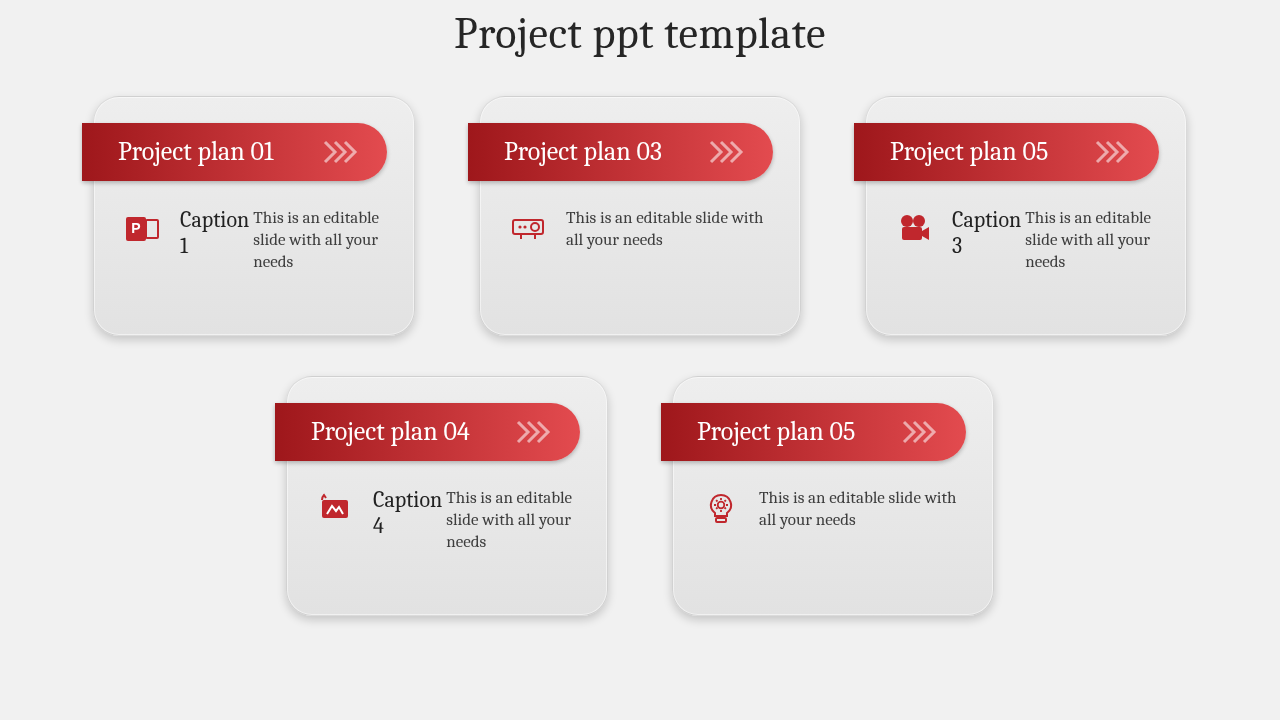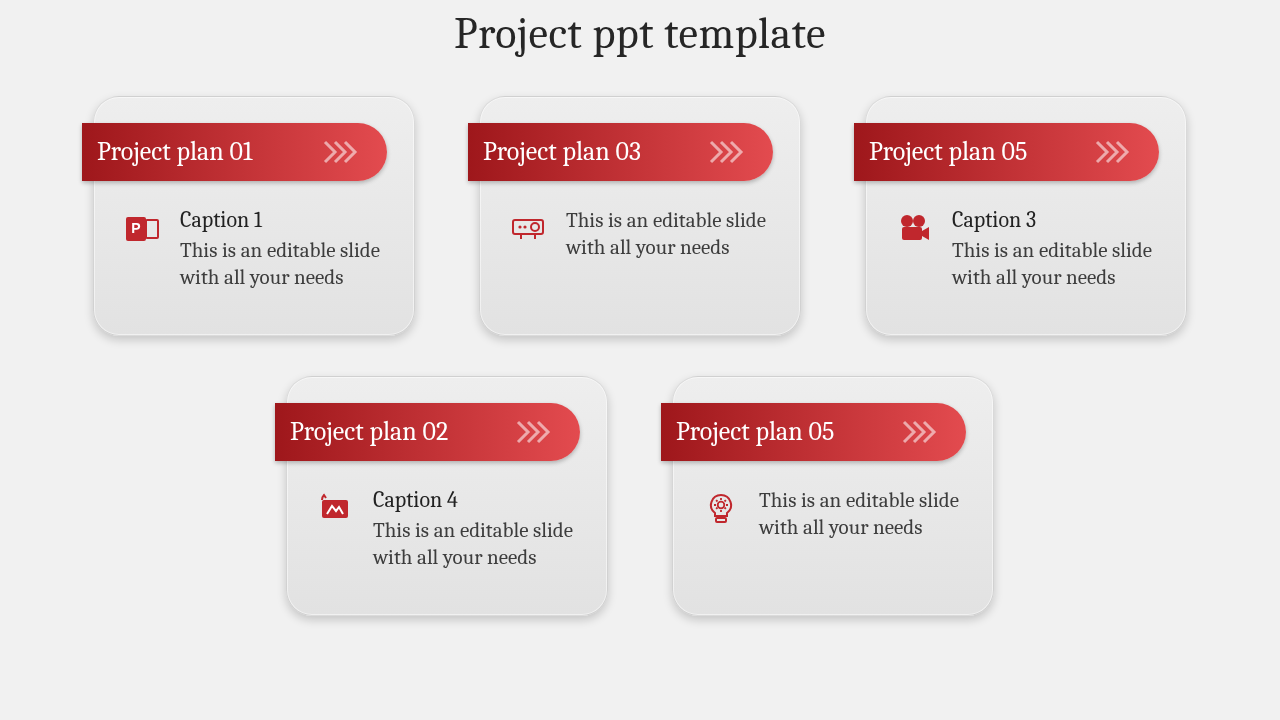--- a/index.html
+++ b/index.html
@@ -7,30 +7,30 @@
   .title{position:absolute;top:8px;left:0;right:0;text-align:center;font-size:44px;font-weight:400;letter-spacing:0.5px}
   .rows{position:absolute;top:96px;left:0;right:0;display:flex;flex-direction:column;gap:40px;align-items:center}
   .row{display:flex;gap:64px;justify-content:center}
   .card{position:relative;width:320px;height:238px;border-radius:26px;
         background:linear-gradient(180deg,#eeeeee 0%,#e2e2e2 100%);
         border:1px solid rgba(0,0,0,0.08);
         box-shadow:0 4px 10px rgba(0,0,0,0.18), inset 0 0 0 1px rgba(255,255,255,0.5)}
   .pill{position:absolute;left:-12px;top:26px;height:58px;width:305px;
         border-top-right-radius:30px;border-bottom-right-radius:30px;
         background:linear-gradient(90deg,#9e171b 0%,#e34b4f 100%);
-        display:flex;align-items:center;padding-left:15px;box-sizing:border-box;gap:14px;
+        display:flex;align-items:center;padding-left:36px;box-sizing:border-box;gap:14px;
         box-shadow:0 2px 4px rgba(0,0,0,0.25)}
   .pill-label{color:#ffffff;font-size:26px;font-weight:400;flex:0 0 auto}
   .chev{margin-left:auto;margin-right:24px;display:flex;gap:-2px}
   .chev svg{display:block}
   .body{position:absolute;left:26px;right:20px;top:110px;display:flex;gap:16px}
   .body-icon{flex:0 0 44px;height:44px;display:flex;align-items:center;justify-content:center}
-  .body-text{display:flex;flex-direction:column;gap:4px}
+  .body-text{display:flex;flex-direction:row;gap:4px}
   .caption{font-size:22px;font-weight:400;color:#222}
-  .desc{font-size:21px;color:#3d3d3d;line-height:1.3}
+  .desc{font-size:17px;color:#3d3d3d;line-height:1.3}
   .body-icon svg{width:34px;height:34px}
 </style>
 </head>
 <body>
 
 <div class="stage">
   <div class="title">Project ppt template</div>
 
   <div class="rows">
     <div class="row">
@@ -119,21 +119,21 @@
             <div class="desc">This is an editable slide with all your needs</div>
           </div>
         </div>
       </div>
 
     </div>
     <div class="row">
 
       <div class="card">
         <div class="pill">
-          <span class="pill-label">Project plan 02</span>
+          <span class="pill-label">Project plan 04</span>
           <span class="chev">
             <svg width="40" height="24" viewBox="0 0 40 24">
                 <g fill="none" stroke="rgba(255,255,255,0.55)" stroke-width="3">
                   <path d="M2 2l10 10L2 22"></path>
                   <path d="M12 2l10 10L12 22"></path>
                   <path d="M22 2l10 10L22 22"></path>
                 </g>
               </svg>
           </span>
         </div>

